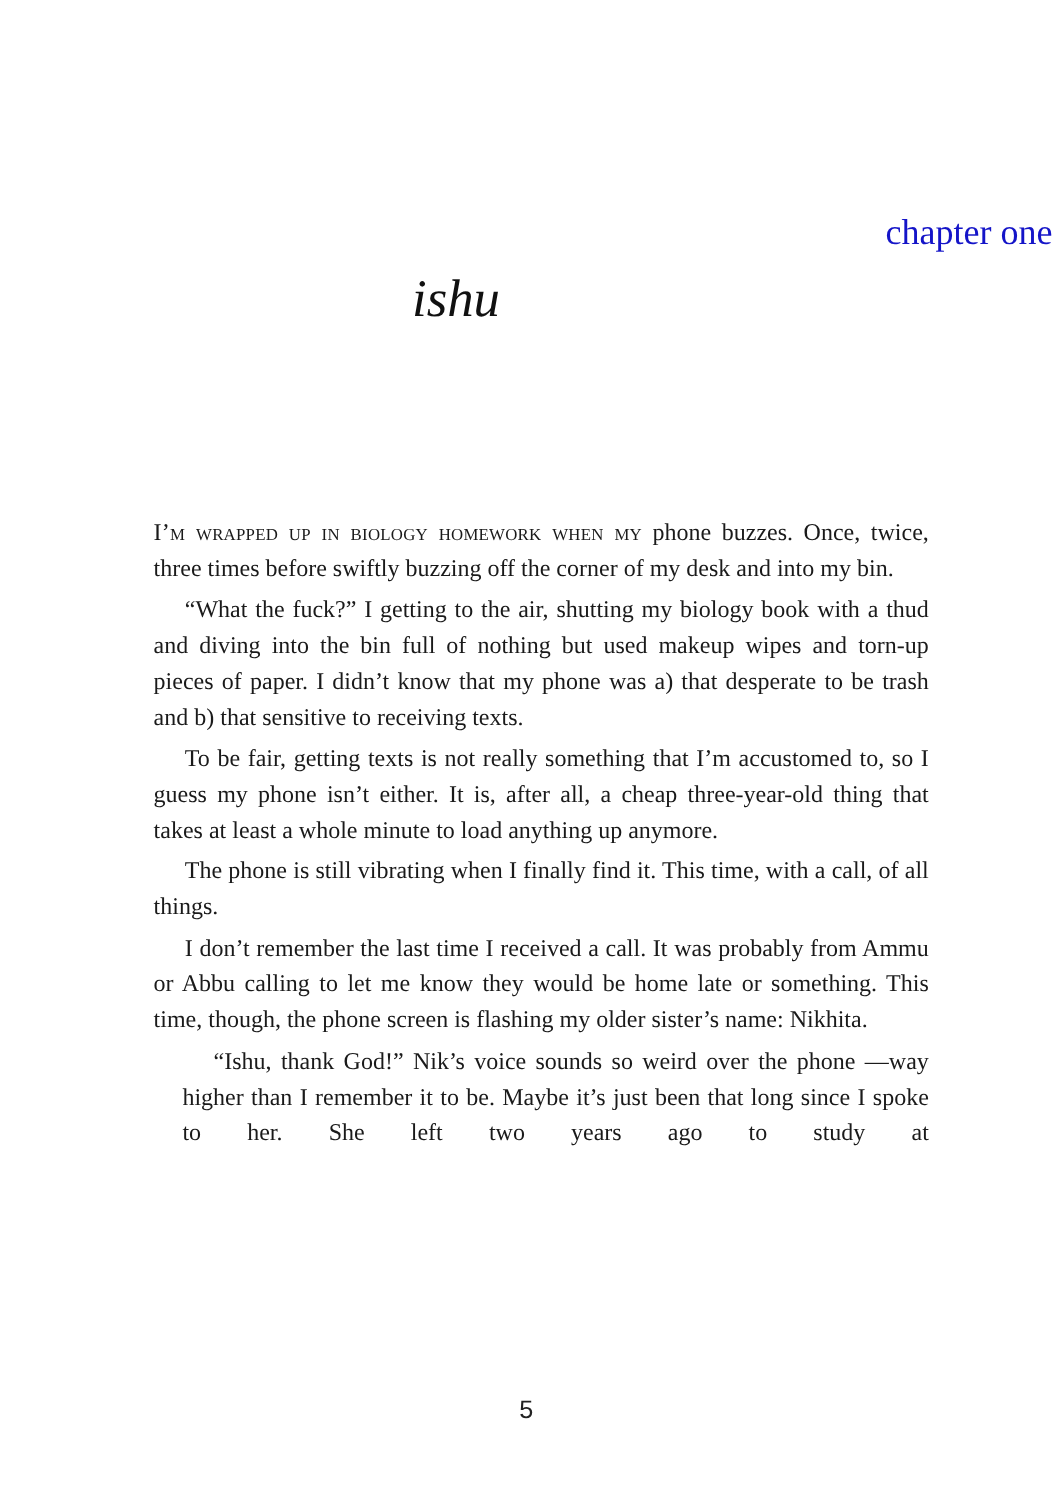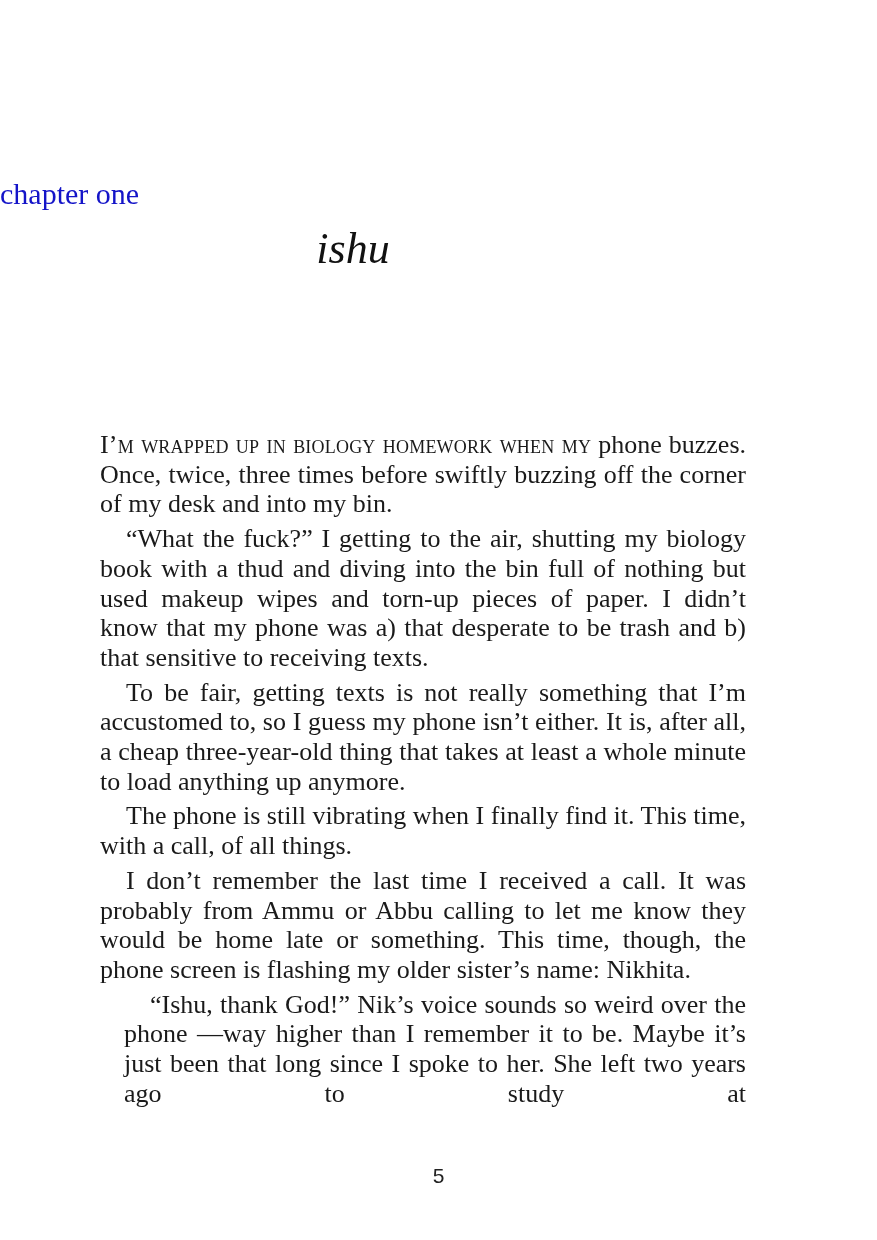--- a/index.html
+++ b/index.html
@@ -17,42 +17,43 @@
     }
     .page {
       position: absolute;
       left: 0; top: 0;
       width: 877px; height: 1240px;
     }
     .chapter-label {
       position: absolute;
       top: 174px;
       left: 0; width: 877px;
-      text-align: left;
+      text-align: right;
       font-size: 30px;
       color: #1414c8;
       letter-spacing: 0px;
       line-height: 40px;
     }
     .chapter-title {
       position: absolute;
       top: 222px;
       left: 0; width: 706px;
       text-align: center;
       font-size: 44px;
       font-style: italic;
       color: #111;
       line-height: 54px;
+      padding-left: 27px;
     }
     .body-text {
       position: absolute;
-      left: 100px;
+      left: 128px;
       top: 430px;
       width: 646px;
-      font-size: 26px;
+      font-size: 20px;
       line-height: 29.7px;
       text-align: justify;
       text-align-last: left;
     }
     .body-text p {
       margin: 0 0 5px 0;
       text-indent: 26px;
       hyphens: none;
     }
     .body-text p.first {

